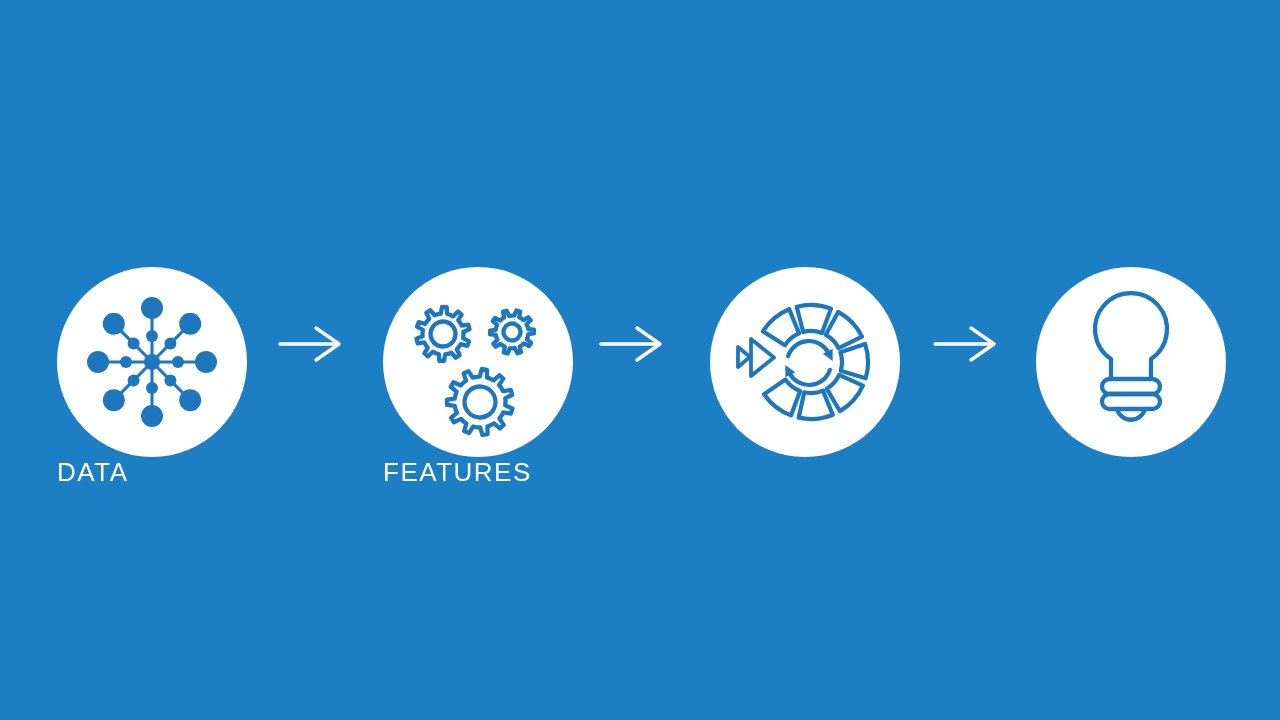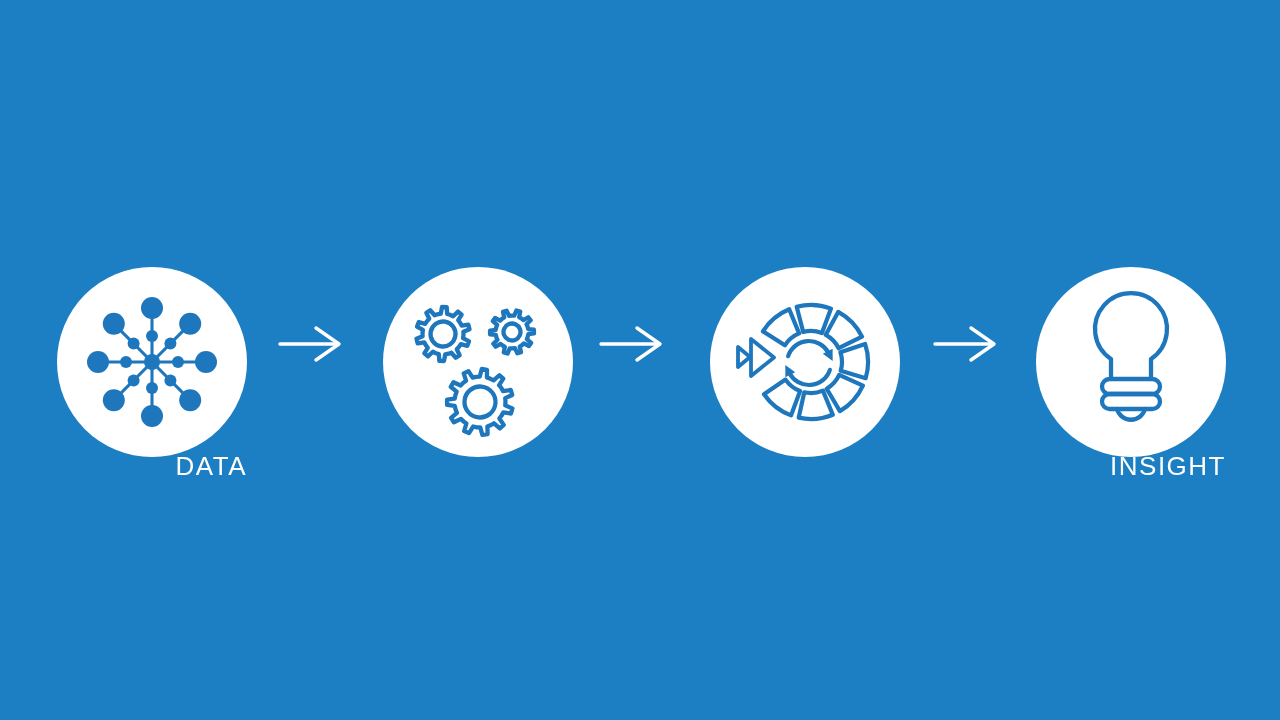--- a/index.html
+++ b/index.html
@@ -16,22 +16,22 @@
     border-radius:50%;
     background:var(--circle,#ffffff);
   }
   .icon { position:absolute; left:0; top:0; width:190px; height:190px; }
   .icon path, .icon circle, .icon line, .icon rect {
     stroke:var(--ink,#1e77bd); fill:none;
     stroke-linecap:round; stroke-linejoin:round;
   }
   .icon .fill { fill:var(--ink,#1e77bd); stroke:none; }
   .label {
-    position:absolute; top:184px; width:100%;
-    text-align:right; white-space:nowrap;
+    position:absolute; top:190px; width:100%;
+    text-align:left; white-space:nowrap;
     color:var(--fg,#ffffff);
     font-size:26px; letter-spacing:1.5px; font-weight:400;
   }
   .arrow { position:absolute; top:322px; width:66px; height:44px; }
   .arrow line, .arrow polyline {
     stroke:var(--fg,#ffffff); stroke-width:3.4; fill:none;
     stroke-linecap:round; stroke-linejoin:round;
   }
 </style>
 </head>
@@ -91,20 +91,21 @@
           <path id="gearB" d="M16.5,0.5L21.9,2.2L21.2,6.0L15.5,5.6L14.6,7.8L13.0,10.1L16.4,14.7L13.6,17.3L9.3,13.6L7.2,14.8L4.6,15.8L4.7,21.5L0.8,22.0L-0.5,16.5L-2.9,16.2L-5.6,15.5L-8.9,20.1L-12.3,18.3L-10.1,13.0L-11.9,11.4L-13.6,9.3L-19.0,11.1L-20.7,7.6L-15.8,4.6L-16.3,2.3L-16.5,-0.5L-21.9,-2.2L-21.2,-6.0L-15.5,-5.6L-14.6,-7.8L-13.0,-10.1L-16.4,-14.7L-13.6,-17.3L-9.3,-13.6L-7.2,-14.8L-4.6,-15.8L-4.7,-21.5L-0.8,-22.0L0.5,-16.5L2.9,-16.2L5.6,-15.5L8.9,-20.1L12.3,-18.3L10.1,-13.0L11.9,-11.4L13.6,-9.3L19.0,-11.1L20.7,-7.6L15.8,-4.6L16.3,-2.3Z"></path>
             <circle r="8.5"></circle>
         </g>
         <g transform="translate(2,40) rotate(6)">
           <path id="gearC" d="M25.5,0.7L32.9,3.0L32.0,8.2L24.3,7.9L23.0,11.0L21.0,14.4L26.0,20.3L22.5,24.2L16.1,19.7L13.4,21.7L9.9,23.5L10.9,31.1L5.8,32.5L2.9,25.3L-0.4,25.5L-4.3,25.1L-7.7,32.1L-12.7,30.5L-11.3,22.9L-14.2,21.2L-17.2,18.8L-23.8,22.9L-27.1,18.8L-21.8,13.2L-23.4,10.2L-24.7,6.5L-32.4,6.4L-33.0,1.1L-25.5,-0.7L-25.2,-4.1L-24.3,-7.9L-30.7,-12.1L-28.4,-16.9L-21.0,-14.4L-19.0,-17.0L-16.1,-19.7L-19.2,-26.8L-14.7,-29.5L-9.9,-23.5L-6.8,-24.6L-2.9,-25.3L-1.7,-33.0L3.6,-32.8L4.3,-25.1L7.6,-24.3L11.3,-22.9L16.4,-28.6L20.7,-25.7L17.2,-18.8L19.6,-16.4L21.8,-13.2L29.3,-15.2L31.3,-10.4L24.7,-6.5L25.3,-3.2Z"></path>
             <circle r="15.5"></circle>
         </g>
       </g>
     </svg>
   </div>
+  <div class="label">FEATURES</div>
 </div>
 
 <svg class="arrow" style="left:599px" viewBox="0 0 66 44">
   <line x1="2" y1="22" x2="59" y2="22"></line>
   <polyline points="38,6 61,22 38,38"></polyline>
 </svg>
 
 <div class="step" style="left:710px">
   <div class="circle">
     <svg class="icon" viewBox="-95 -95 190 190">
@@ -130,14 +131,13 @@
   <div class="circle">
     <svg class="icon" viewBox="-95 -95 190 190">
       <g stroke-width="4.3">
         <path d="M -20,17 L -20,-3 A 36 36 0 1 1 20,-3 L 20,17"></path>
         <rect x="-29" y="17" width="58" height="15" rx="7.5"></rect>
         <rect x="-29" y="32" width="58" height="15" rx="7.5"></rect>
         <path d="M -14,47 A 14.5 14.5 0 0 0 14,47"></path>
       </g>
     </svg>
   </div>
-  <div class="label">INSIGHT</div>
 </div>
 
 </body></html>

